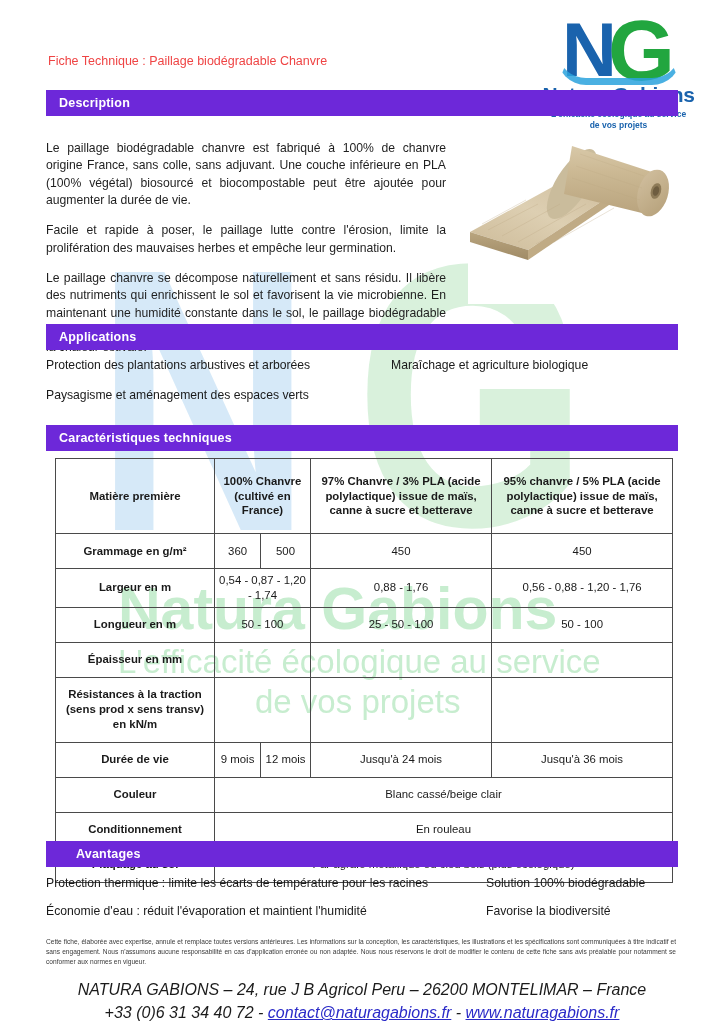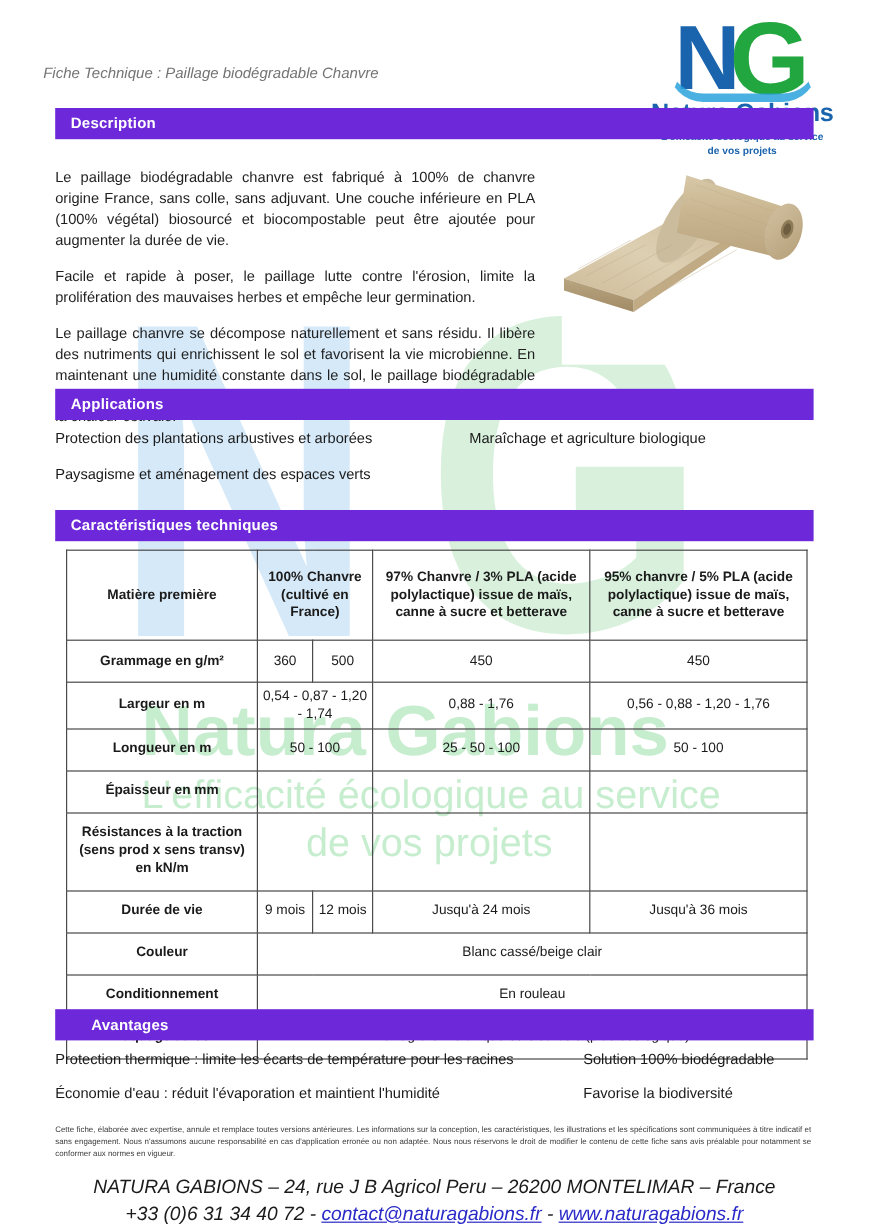--- a/index.html
+++ b/index.html
@@ -137,25 +137,24 @@
     font-size: 8.5px;
     font-weight: bold;
     color: #1a63ad;
     line-height: 1.35;
     margin-top: 2px;
   }
 
   
   .doc-title {
     position: absolute;
-    left: 36px;
+    left: 48px;
     top: 54px;
     font-size: 12.5px;
-    color: #737373;
-    font-style: italic;
+    color: #ef4444;
   }
 
   
   .bar {
     position: absolute;
     left: 46px;
     width: 632px;
     height: 26px;
     background: #6d28d9;
     color: #ffffff;

